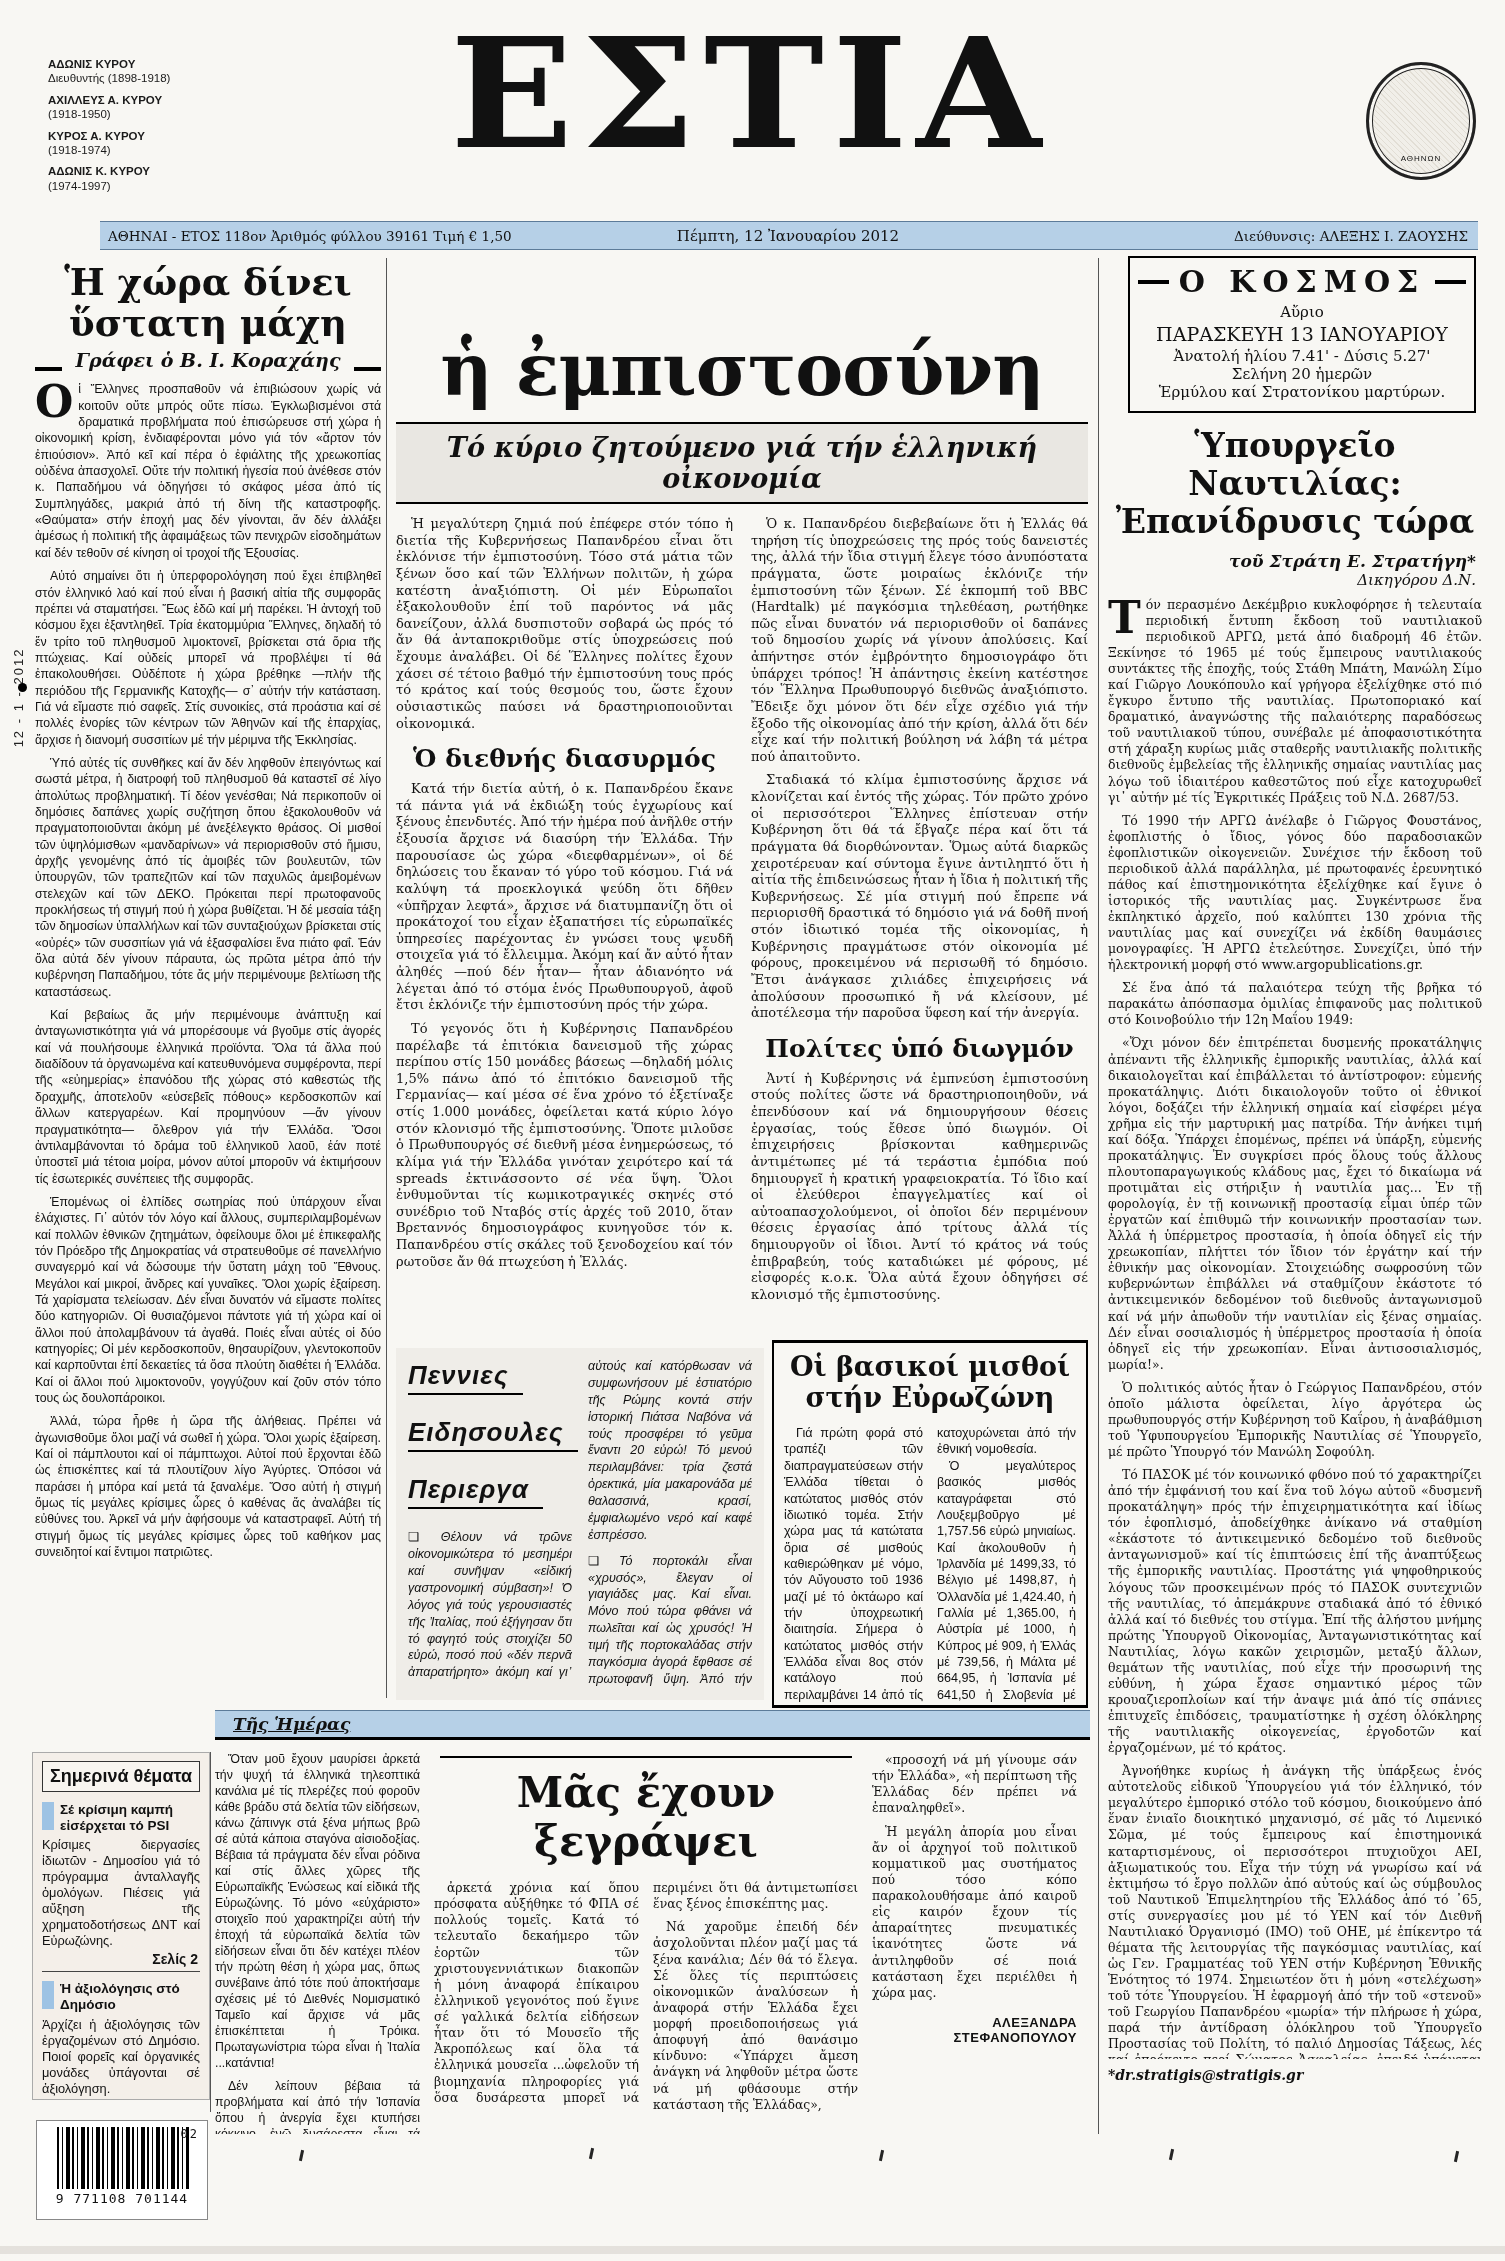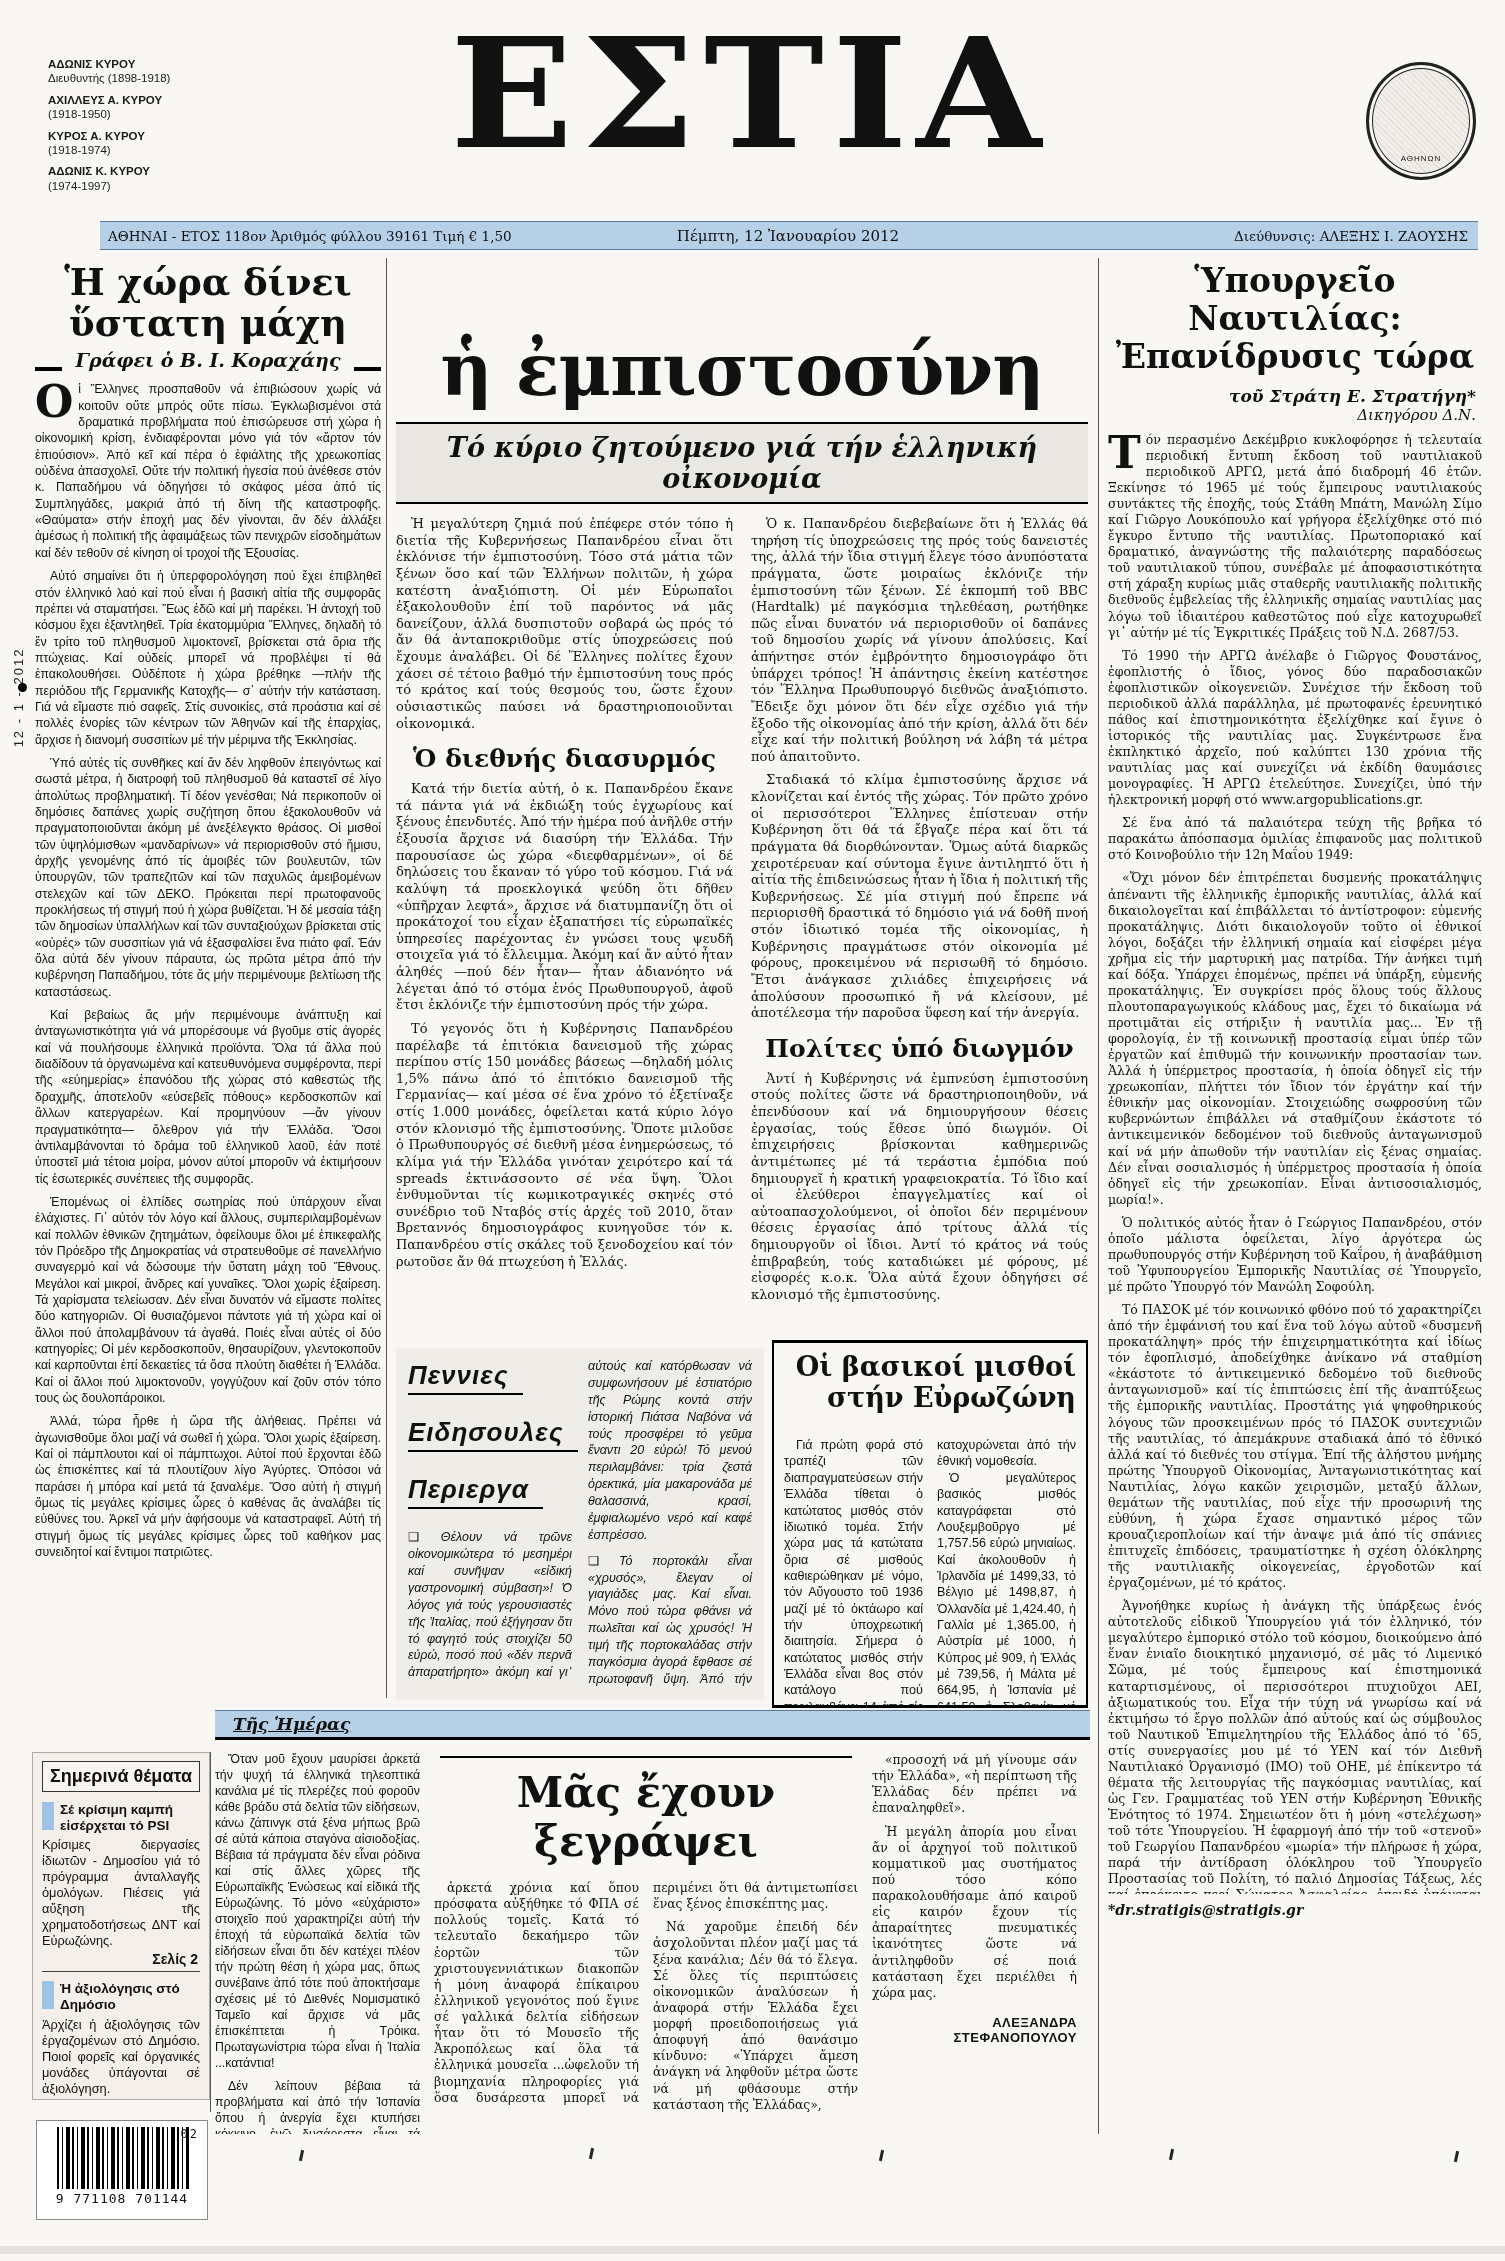--- a/index.html
+++ b/index.html
@@ -54,21 +54,21 @@
   
   .pennies{position:absolute;left:396px;top:1348px;width:368px;height:352px;background:#efede8;
            padding:10px 12px;box-sizing:border-box;overflow:hidden;columns:2;column-gap:16px;}
   .pen-titles{break-inside:avoid;margin-bottom:16px;}
   .pen-t{display:table;font:italic 800 26px/1.35 "Liberation Sans",sans-serif;letter-spacing:1px;
          border-bottom:2px solid #000;padding-right:14px;margin-bottom:20px;}
   .penny{font:italic 12.5px/1.35 "Liberation Sans",sans-serif;text-align:justify;margin:0 0 9px;}
   .penny::before{content:"❏ ";font-style:normal;}
   .salaries{position:absolute;left:772px;top:1340px;width:316px;height:368px;border:2px solid #000;
             border-top-width:3px;border-bottom-width:3px;padding:6px 10px;box-sizing:border-box;overflow:hidden;}
-  .salaries h2{margin:2px 0 24px;text-align:right;font:bold 27px/1.15 "DejaVu Serif",serif;}
+  .salaries h2{margin:2px 0 12px;text-align:center;font:bold 27px/1.15 "DejaVu Serif",serif;}
   .sal-cols{columns:2;column-gap:14px;font:12.6px/1.3 "Liberation Sans",sans-serif;text-align:justify;}
   .sal-cols p{margin:0;text-indent:12px;}
   
   .right-col{position:absolute;left:1108px;top:256px;width:374px;}
   .kosmos{margin:0 6px 14px 20px;border:2px solid #000;padding:4px 8px 10px;text-align:center;}
   .kosmos .krow{display:flex;align-items:center;gap:10px;margin:2px 0 4px;}
   .kosmos .krow .bar{flex:1;height:4px;background:#000;}
   .kosmos .ktitle{font:bold 30px "DejaVu Serif",serif;letter-spacing:7px;white-space:nowrap;}
   .kosmos .k1{font:15px "DejaVu Serif",serif;}
   .kosmos .k2{font:19px "DejaVu Serif",serif;margin:2px 0;}
@@ -211,20 +211,32 @@
   <div class="salaries">
     <h2><span>Οἱ βασικοί μισθοί</span><br>
         <span>στήν Εὐρωζώνη</span></h2>
     <div class="sal-cols">
         <p>Γιά πρώτη φορά στό τραπέζι τῶν διαπραγματεύσεων στήν Ἑλλάδα τίθεται ὁ κατώτατος μισθός στόν ἰδιωτικό τομέα. Στήν χώρα μας τά κατώτατα ὅρια σέ μισθούς καθιερώθηκαν μέ νόμο, τόν Αὔγουστο τοῦ 1936 μαζί μέ τό ὀκτάωρο καί τήν ὑποχρεωτική διαιτησία. Σήμερα ὁ κατώτατος μισθός στήν Ἑλλάδα εἶναι 8ος στόν κατάλογο πού περιλαμβάνει 14 ἀπό τίς 17 χῶρες τῆς Εὐρωζώνης γιά τίς ὁποῖες ὑπάρχουν διαθέσιμα στοιχεῖα καί 7ος μεταξύ τῶν 20 κρατῶν-μελῶν τῆς Εὐρωπαϊκῆς Ἑνώσεως, στά ὁποῖα κατοχυρώνεται ἀπό τήν ἐθνική νομοθεσία.</p>
         <p>Ὁ μεγαλύτερος βασικός μισθός καταγράφεται στό Λουξεμβοῦργο μέ 1,757.56 εὐρώ μηνιαίως. Καί ἀκολουθοῦν ἡ Ἰρλανδία μέ 1499,33, τό Βέλγιο μέ 1498,87, ἡ Ὁλλανδία μέ 1,424.40, ἡ Γαλλία μέ 1,365.00, ἡ Αὐστρία μέ 1000, ἡ Κύπρος μέ 909, ἡ Ἑλλάς μέ 739,56, ἡ Μάλτα μέ 664,95, ἡ Ἱσπανία μέ 641,50 ἡ Σλοβενία μέ 530, ἡ Πορτογαλία μέ 485, ἡ Σλοβακία μέ 317 καί ἡ Ἐσθονία μέ 278,02 εὐρώ. Οἱ χαμηλότεροι μισθοί συναντῶνται στήν Ρουμανία καί τήν Βουλγαρία, ὅπου εἶναι 158 καί 123 εὐρώ ἀντιστοίχως.</p>
       </div>
   </div>
 
   <div class="right-col">
+    <div class="kosmos">
+      <div class="krow">
+        <div class="bar"></div>
+        <div class="ktitle">Ο ΚΟΣΜΟΣ</div>
+        <div class="bar"></div>
+      </div>
+      <div class="k1">Αὔριο</div>
+      <div class="k2">ΠΑΡΑΣΚΕΥΗ 13 ΙΑΝΟΥΑΡΙΟΥ</div>
+      <div class="k3">Ἀνατολή ἡλίου 7.41' - Δύσις 5.27'</div>
+      <div class="k3">Σελήνη 20 ἡμερῶν</div>
+      <div class="k3">Ἑρμύλου καί Στρατονίκου μαρτύρων.</div>
+    </div>
     <h1><span>Ὑπουργεῖο Ναυτιλίας:</span><br>
         <span>Ἐπανίδρυσις τώρα</span></h1>
     <div class="byline-r">τοῦ Στράτη Ε. Στρατήγη*</div>
     <div class="byline-r2">Δικηγόρου Δ.Ν.</div>
     <div class="right-body">
       <p class="has-drop"><span class="dropcap">Τ</span><span>όν περασμένο Δεκέμβριο κυκλοφόρησε ἡ τελευταία περιοδική ἔντυπη ἔκδοση τοῦ ναυτιλιακοῦ περιοδικοῦ ΑΡΓΩ, μετά ἀπό διαδρομή 46 ἐτῶν. Ξεκίνησε τό 1965 μέ τούς ἔμπειρους ναυτιλιακούς συντάκτες τῆς ἐποχῆς, τούς Στάθη Μπάτη, Μανώλη Σίμο καί Γιῶργο Λουκόπουλο καί γρήγορα ἐξελίχθηκε στό πιό ἔγκυρο ἔντυπο τῆς ναυτιλίας. Πρωτοποριακό καί δραματικό, ἀναγνώστης τῆς παλαιότερης παραδόσεως τοῦ ναυτιλιακοῦ τύπου, συνέβαλε μέ ἀποφασιστικότητα στή χάραξη κυρίως μιᾶς σταθερῆς ναυτιλιακῆς πολιτικῆς διεθνοῦς ἐμβελείας τῆς ἑλληνικῆς σημαίας ναυτιλίας μας λόγω τοῦ ἰδιαιτέρου καθεστῶτος πού εἶχε κατοχυρωθεῖ γι᾽ αὐτήν μέ τίς Ἐγκριτικές Πράξεις τοῦ Ν.Δ. 2687/53.</span></p>
       <div>
           <p>Τό 1990 τήν ΑΡΓΩ ἀνέλαβε ὁ Γιῶργος Φουστάνος, ἐφοπλιστής ὁ ἴδιος, γόνος δύο παραδοσιακῶν ἐφοπλιστικῶν οἰκογενειῶν. Συνέχισε τήν ἔκδοση τοῦ περιοδικοῦ ἀλλά παράλληλα, μέ πρωτοφανές ἐρευνητικό πάθος καί ἐπιστημονικότητα ἐξελίχθηκε καί ἔγινε ὁ ἱστορικός τῆς ναυτιλίας μας. Συγκέντρωσε ἕνα ἐκπληκτικό ἀρχεῖο, πού καλύπτει 130 χρόνια τῆς ναυτιλίας μας καί συνεχίζει νά ἐκδίδη θαυμάσιες μονογραφίες. Ἡ ΑΡΓΩ ἐτελεύτησε. Συνεχίζει, ὑπό τήν ἠλεκτρονική μορφή στό www.argopublications.gr.</p>
           <p>Σέ ἕνα ἀπό τά παλαιότερα τεύχη τῆς βρῆκα τό παρακάτω ἀπόσπασμα ὁμιλίας ἐπιφανοῦς μας πολιτικοῦ στό Κοινοβούλιο τήν 12η Μαΐου 1949:</p>
           <p>«Ὄχι μόνον δέν ἐπιτρέπεται δυσμενής προκατάληψις ἀπέναντι τῆς ἑλληνικῆς ἐμπορικῆς ναυτιλίας, ἀλλά καί δικαιολογεῖται καί ἐπιβάλλεται τό ἀντίστροφον: εὐμενής προκατάληψις. Διότι δικαιολογοῦν τοῦτο οἱ ἐθνικοί λόγοι, δοξάζει τήν ἑλληνική σημαία καί εἰσφέρει μέγα χρῆμα εἰς τήν μαρτυρική μας πατρίδα. Τήν ἀνήκει τιμή καί δόξα. Ὑπάρχει ἐπομένως, πρέπει νά ὑπάρξη, εὐμενής προκατάληψις. Ἐν συγκρίσει πρός ὅλους τούς ἄλλους πλουτοπαραγωγικούς κλάδους μας, ἔχει τό δικαίωμα νά προτιμᾶται εἰς στήριξιν ἡ ναυτιλία μας... Ἐν τῇ φορολογίᾳ, ἐν τῇ κοινωνικῇ προστασίᾳ εἶμαι ὑπέρ τῶν ἐργατῶν καί ἐπιθυμῶ τήν κοινωνικήν προστασίαν των. Ἀλλά ἡ ὑπέρμετρος προστασία, ἡ ὁποία ὁδηγεῖ εἰς τήν χρεωκοπίαν, πλήττει τόν ἴδιον τόν ἐργάτην καί τήν ἐθνικήν μας οἰκονομίαν. Στοιχειώδης σωφροσύνη τῶν κυβερνώντων ἐπιβάλλει νά σταθμίζουν ἑκάστοτε τό ἀντικειμενικόν δεδομένον τοῦ διεθνοῦς ἀνταγωνισμοῦ καί νά μήν ἀπωθοῦν τήν ναυτιλίαν εἰς ξένας σημαίας. Δέν εἶναι σοσιαλισμός ἡ ὑπέρμετρος προστασία ἡ ὁποία ὁδηγεῖ εἰς τήν χρεωκοπίαν. Εἶναι ἀντισοσιαλισμός, μωρία!».</p>

